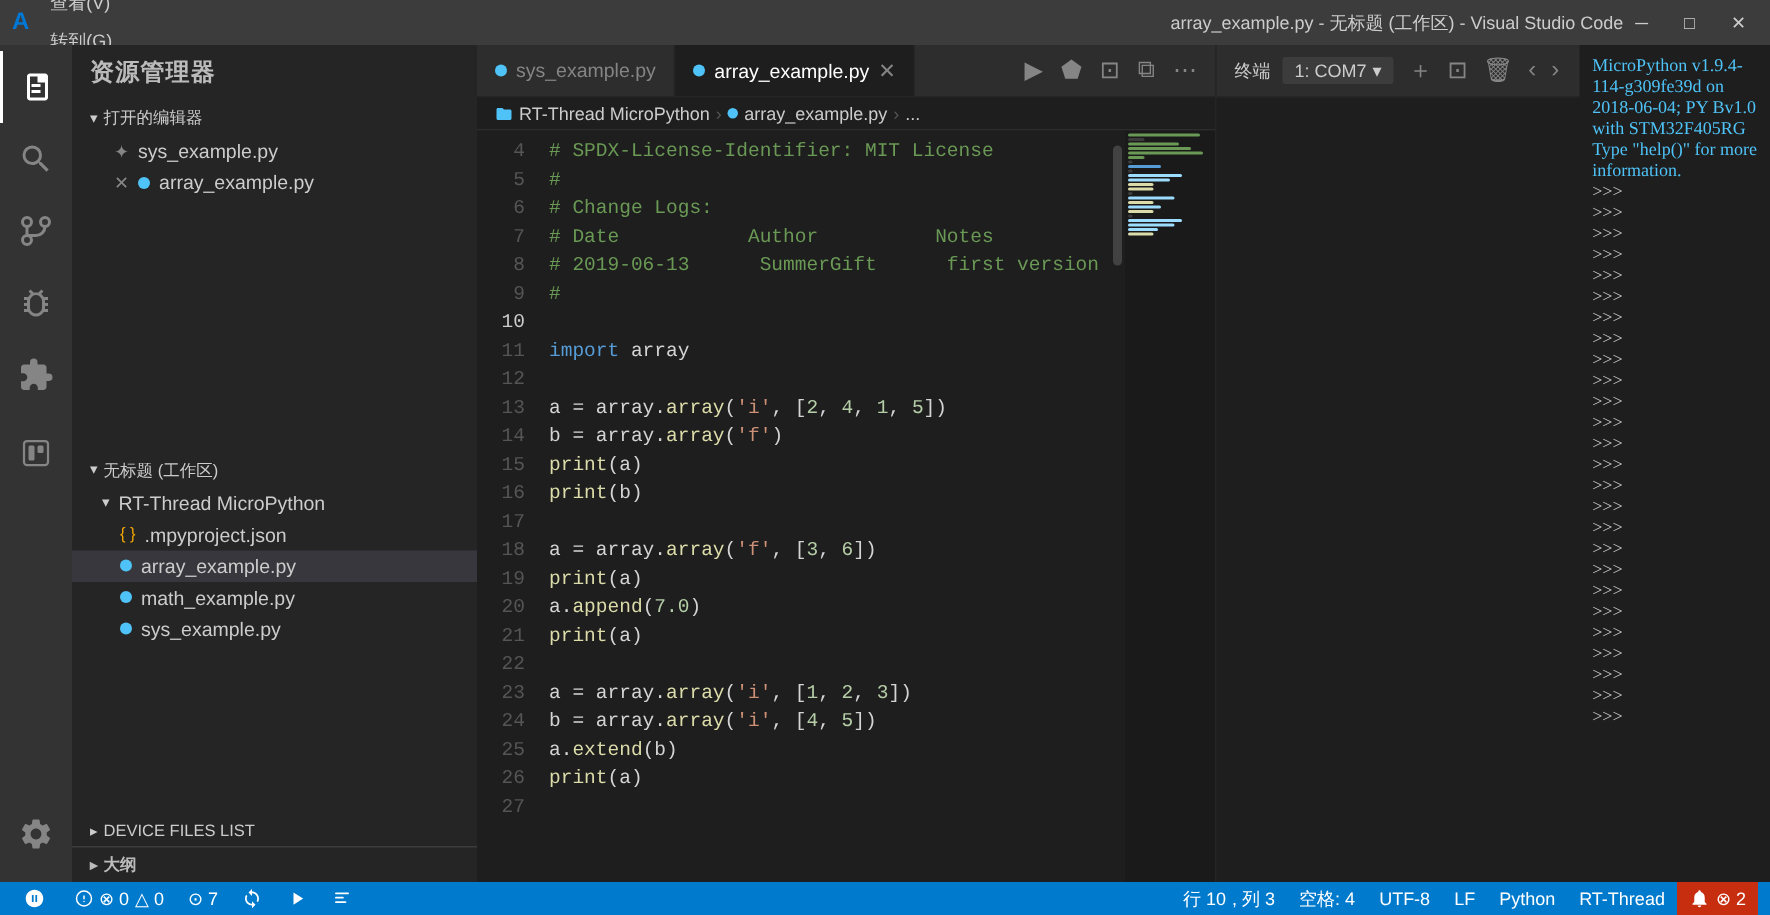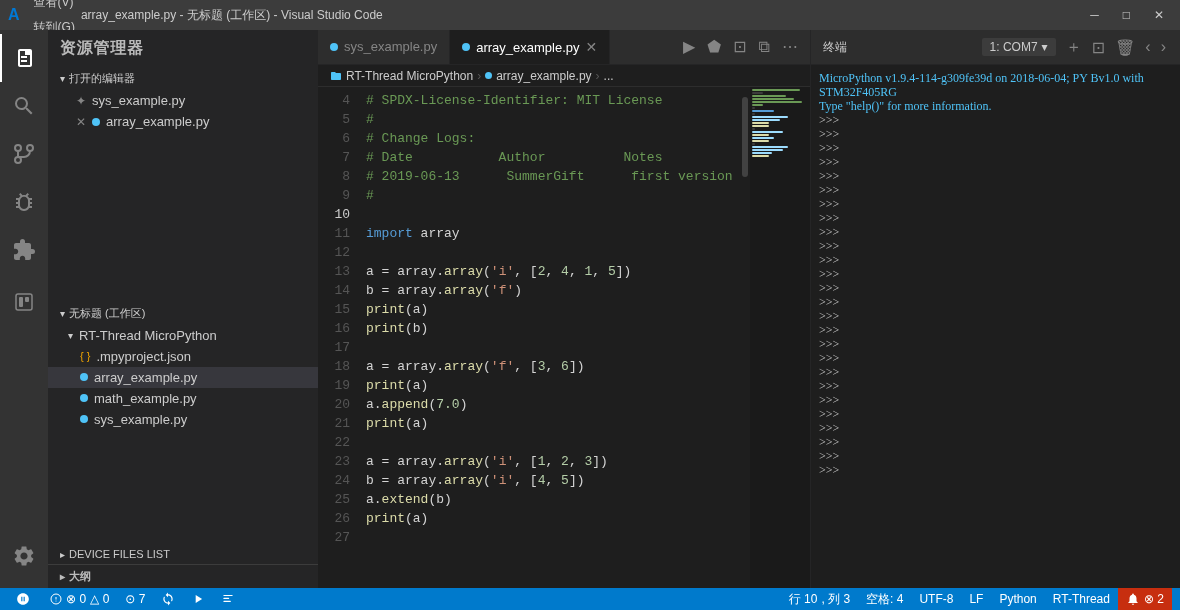--- a/index.html
+++ b/index.html
@@ -43,21 +43,21 @@
     .title-bar-menu span {
       padding: 2px 6px;
       color: #ccc;
       cursor: pointer;
       font-size: 12px;
     }
     .title-bar-title {
       color: #ccc;
       font-size: 12px;
       flex: 1;
-      text-align: left;
+      text-align: right;
     }
     .title-bar-controls {
       display: flex;
       gap: 8px;
     }
     .title-bar-controls span {
       color: #ccc;
       cursor: pointer;
       padding: 2px 8px;
       font-size: 12px;
@@ -317,21 +317,21 @@
     .c-string { color: #ce9178; }
     .c-number { color: #b5cea8; }
     .c-func { color: #dcdcaa; }
     .c-white { color: #d4d4d4; }
 
     
     .terminal-panel {
       width: 370px;
       background: #1e1e1e;
       display: flex;
-      flex-direction: column;
+      flex-direction: row;
       border-left: 1px solid #252526;
       flex-shrink: 0;
     }
     .terminal-header {
       height: 35px;
       background: #2d2d2d;
       display: flex;
       align-items: center;
       padding: 0 12px;
       gap: 8px;

